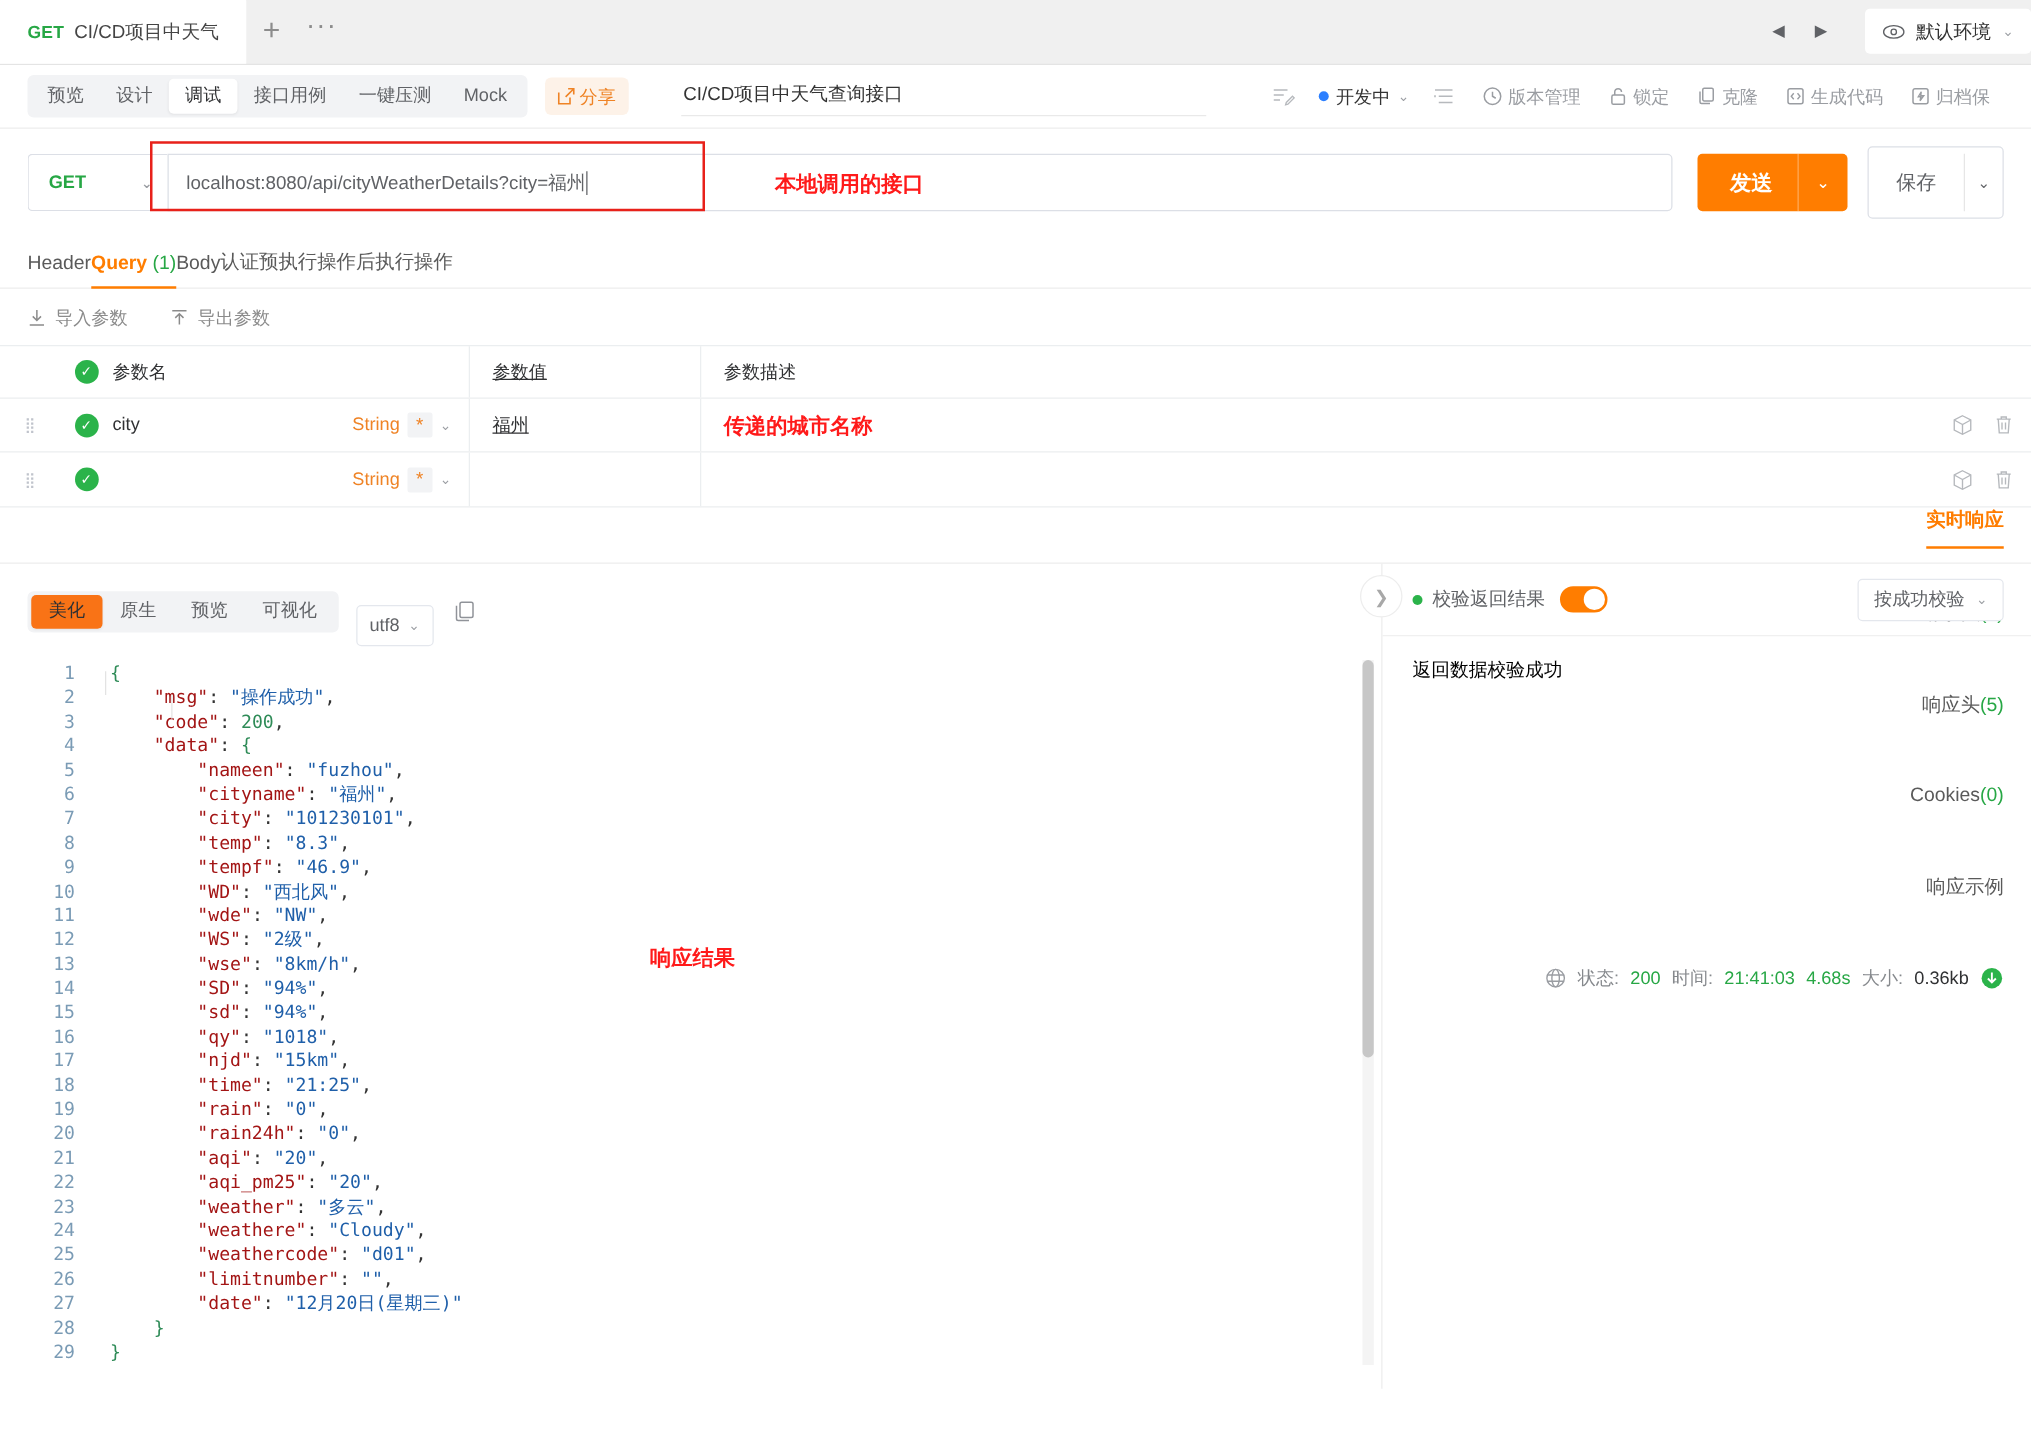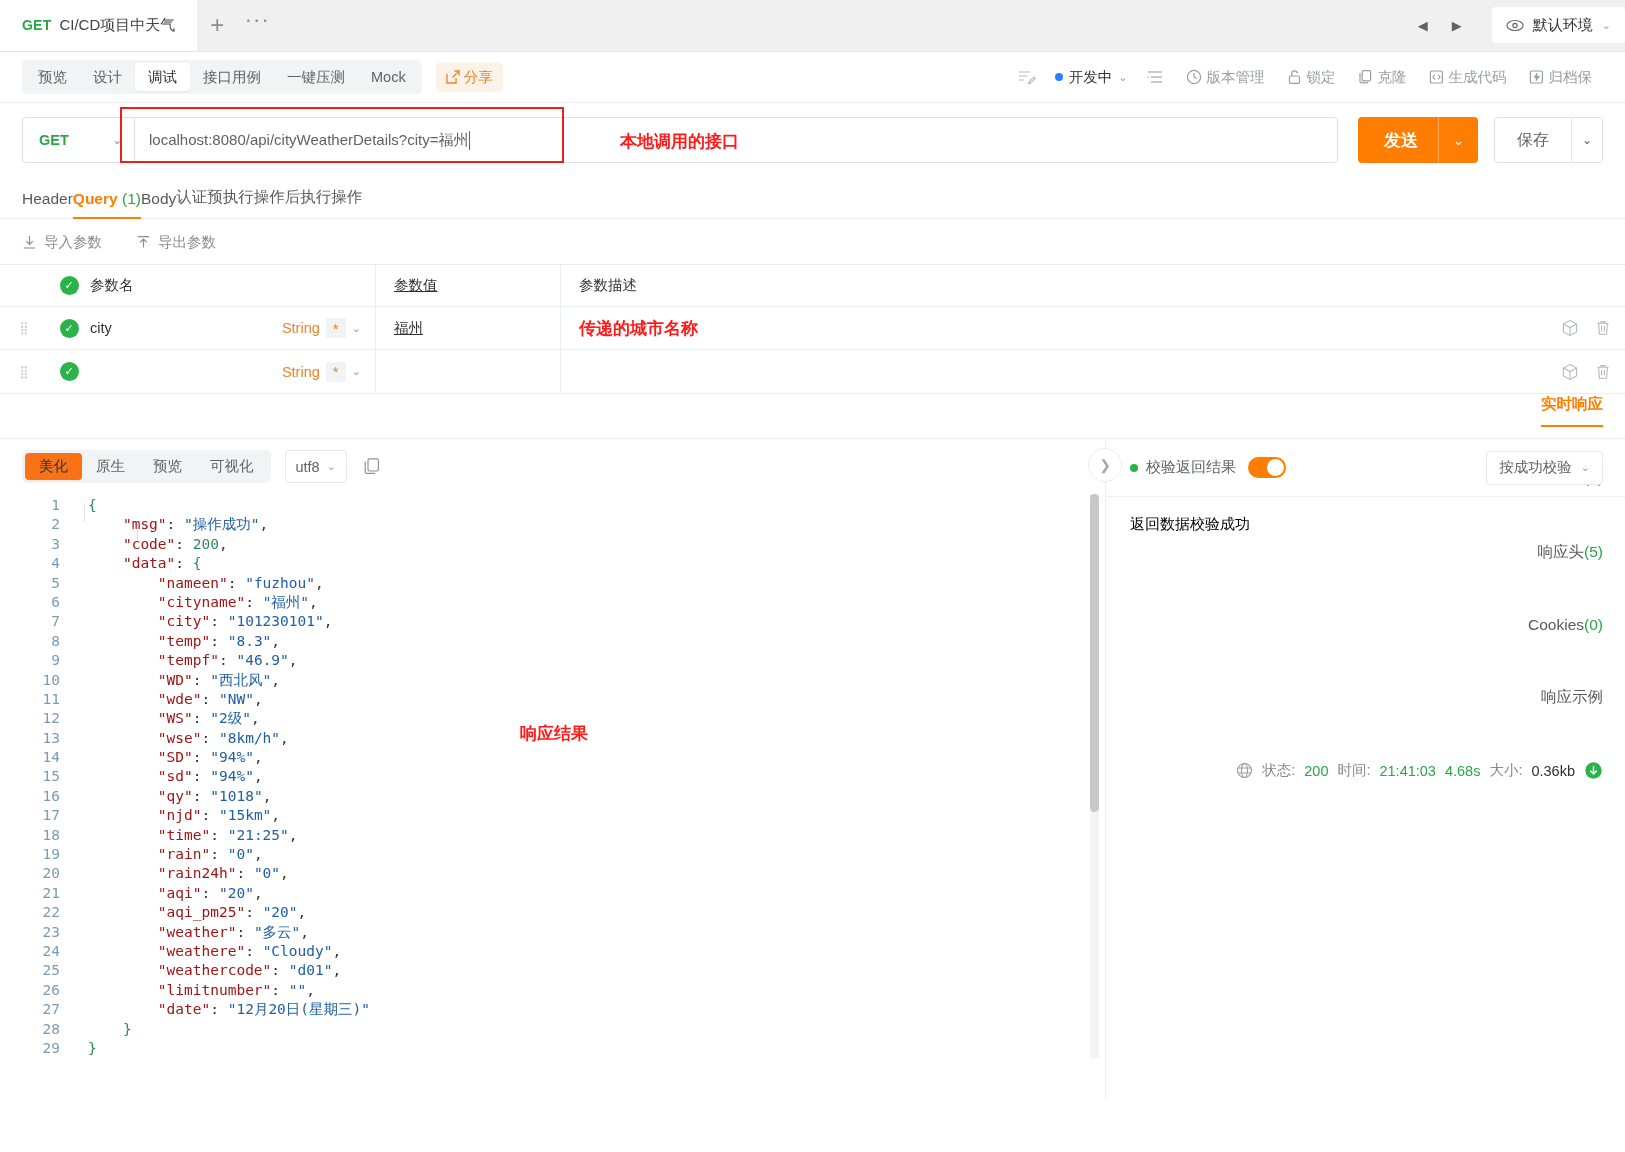--- a/index.html
+++ b/index.html
@@ -104,21 +104,21 @@
   }
   .annot-red { color: #ff1a1a; font-size: 17px; font-weight: 600; white-space: nowrap; }
   .send-btn {
     display: flex; align-items: center; background: #ff7d00; border-radius: 4px;
     height: 46px; margin-left: 20px; color: #fff;
   }
   .send-btn .label { padding: 0 20px 0 26px; font-size: 17px; font-weight: 700; }
   .send-btn .divider { width: 1px; height: 46px; background: rgba(255,255,255,.35); }
   .send-btn .arrow { padding: 0 14px; font-size: 13px; }
   .save-btn {
-    margin-left: 16px; height: 46px; border: 1px solid #dcdfe6; border-radius: 4px;
+    margin-left: 16px; height: 58px; border: 1px solid #dcdfe6; border-radius: 4px;
     display: flex; align-items: center; color: #606266; background: #fff;
   }
   .save-btn .label { padding: 0 22px; font-size: 16px; }
   .save-btn .sdiv { width: 1px; height: 46px; background: #e6e6e6; }
   .save-btn .arrow { padding: 0 10px; font-size: 12px; }
 
   
   .paramtabs {
     display: flex; align-items: flex-end; 
     padding: 0 22px; border-bottom: 1px solid #ededed; height: 44px;
@@ -177,21 +177,21 @@
   .split { display: flex; height: 660px; }
   .left-pane { width: 1106px; border-right: 1px solid #ededed; position: relative; }
   .right-pane { flex: 1; position: relative; }
 
   .fmtbar { display: flex; align-items: center; padding: 11px 22px; gap: 14px; }
   .fmtseg { display: flex; align-items: center; background: #f2f3f5; border-radius: 5px; padding: 3px; height: 33px; }
   .fmt-item { padding: 0 14px; height: 27px; line-height: 27px; font-size: 14.5px; color: #606266; border-radius: 4px; }
   .fmt-item.active { background: #f97316; color: #303133; box-shadow: 0 1px 2px rgba(0,0,0,.06); }
   .enc {
     display: flex; align-items: center; gap: 7px; border: 1px solid #e4e7ed;
-    border-radius: 4px; height: 33px; padding: 4px 10px; font-size: 14.5px; color: #606266; background: #fff;
+    border-radius: 4px; height: 33px; padding: 4px 10px; font-size: 14.5px; color: #606266; background: #fff; margin-top: 22px;
   }
   .copy-ic { color: #909399; font-size: 17px; padding: 0 2px; }
 
   .code-area { position: relative; display: flex; font-family: "DejaVu Sans Mono", "Liberation Mono", monospace; font-size: 14.5px; }
   .gutter {
     width: 76px; text-align: right; padding-right: 16px; color: #7a9bb5;
     user-select: none; padding-top: 2px;
   }
   .gutter div, .code div { height: 19.4px; line-height: 19.4px; white-space: pre; }
   .code { padding-left: 12px; padding-top: 2px; position: relative; flex: 1; }
@@ -269,20 +269,21 @@
   </div>
   <div class="share-btn">
     <span>
       <svg width="14" height="14" viewBox="0 0 14 14">
           <path d="M1 4v9h9V8" fill="none" stroke="#ef8325" stroke-width="1.3"></path>
           <path d="M6.5 7.5 12.6 1.4M8.5 1h4.5v4.5" fill="none" stroke="#ef8325" stroke-width="1.3"></path>
         </svg>
     </span>
     <span>分享</span>
   </div>
+  <div class="apititle">CI/CD项目中天气查询接口</div>
   <div class="subbar-right">
     <div class="icon-btn">
       <svg width="18" height="16" viewBox="0 0 18 16">
           <path d="M1 3h11M1 7h8M1 11h5" stroke="#b6b9bd" stroke-width="1.2"></path>
           <path d="M11 13l5-5 1.3 1.3-5 5-1.8.5z" fill="none" stroke="#b6b9bd" stroke-width="1.1"></path>
         </svg>
     </div>
     <div class="status-pill">
       <span class="blue-dot"></span>
       <span>开发中</span>

